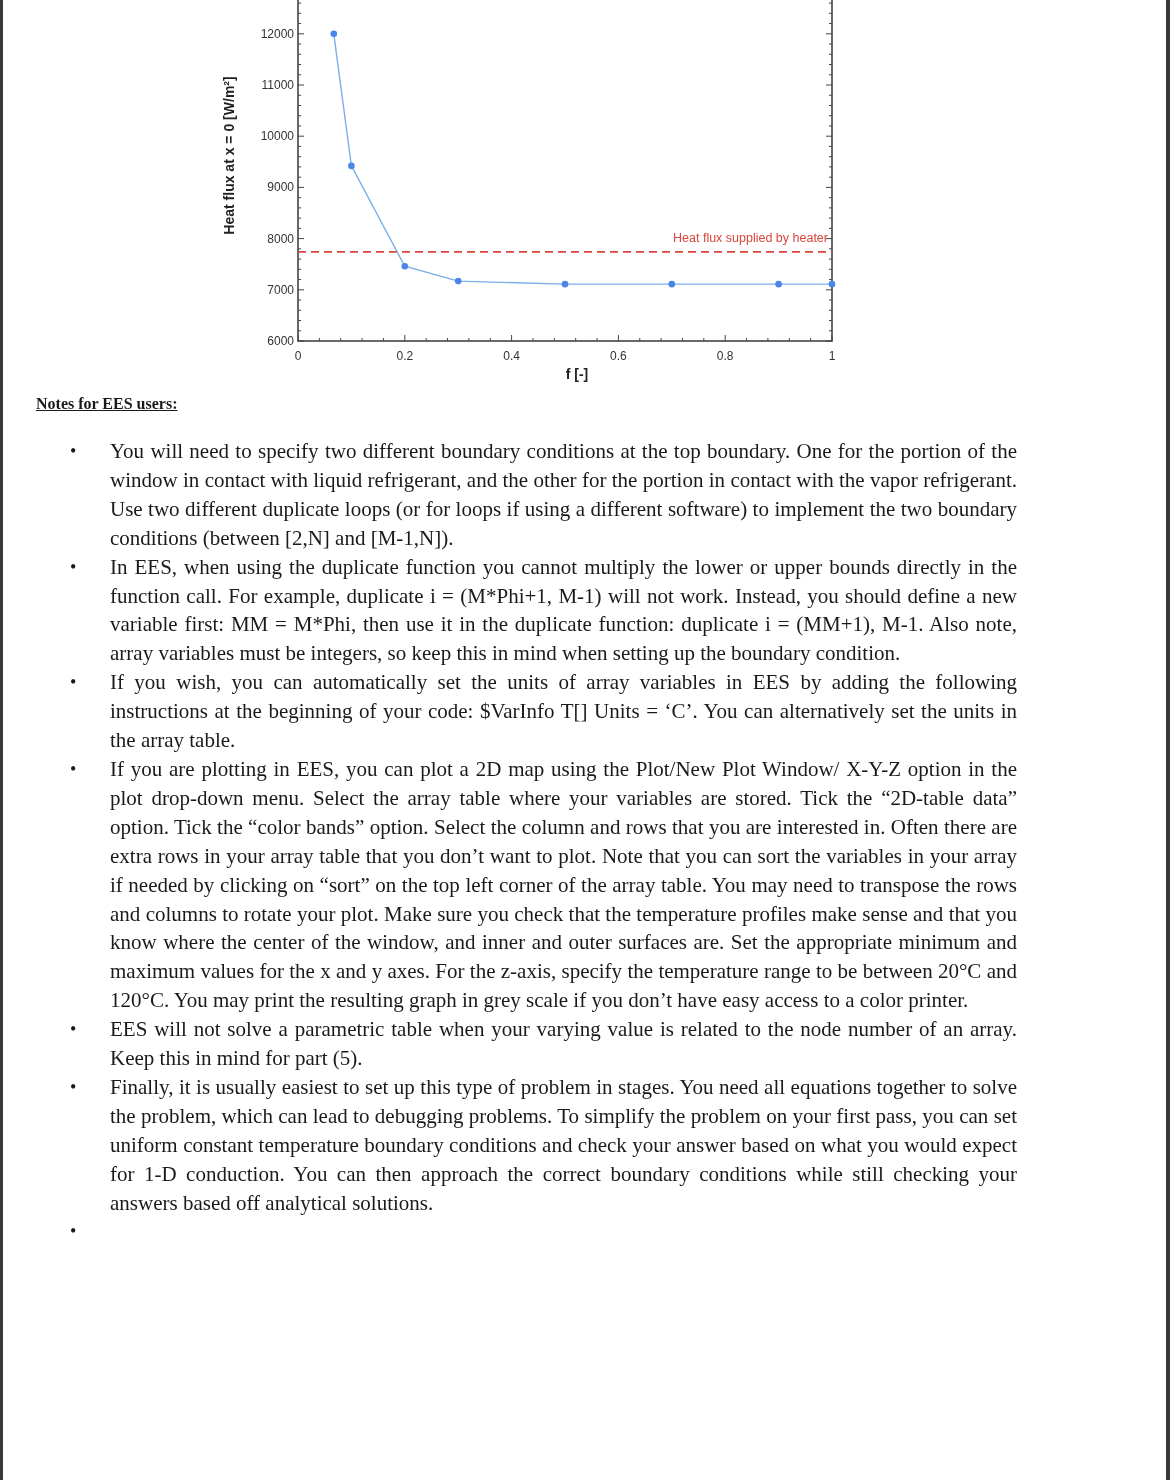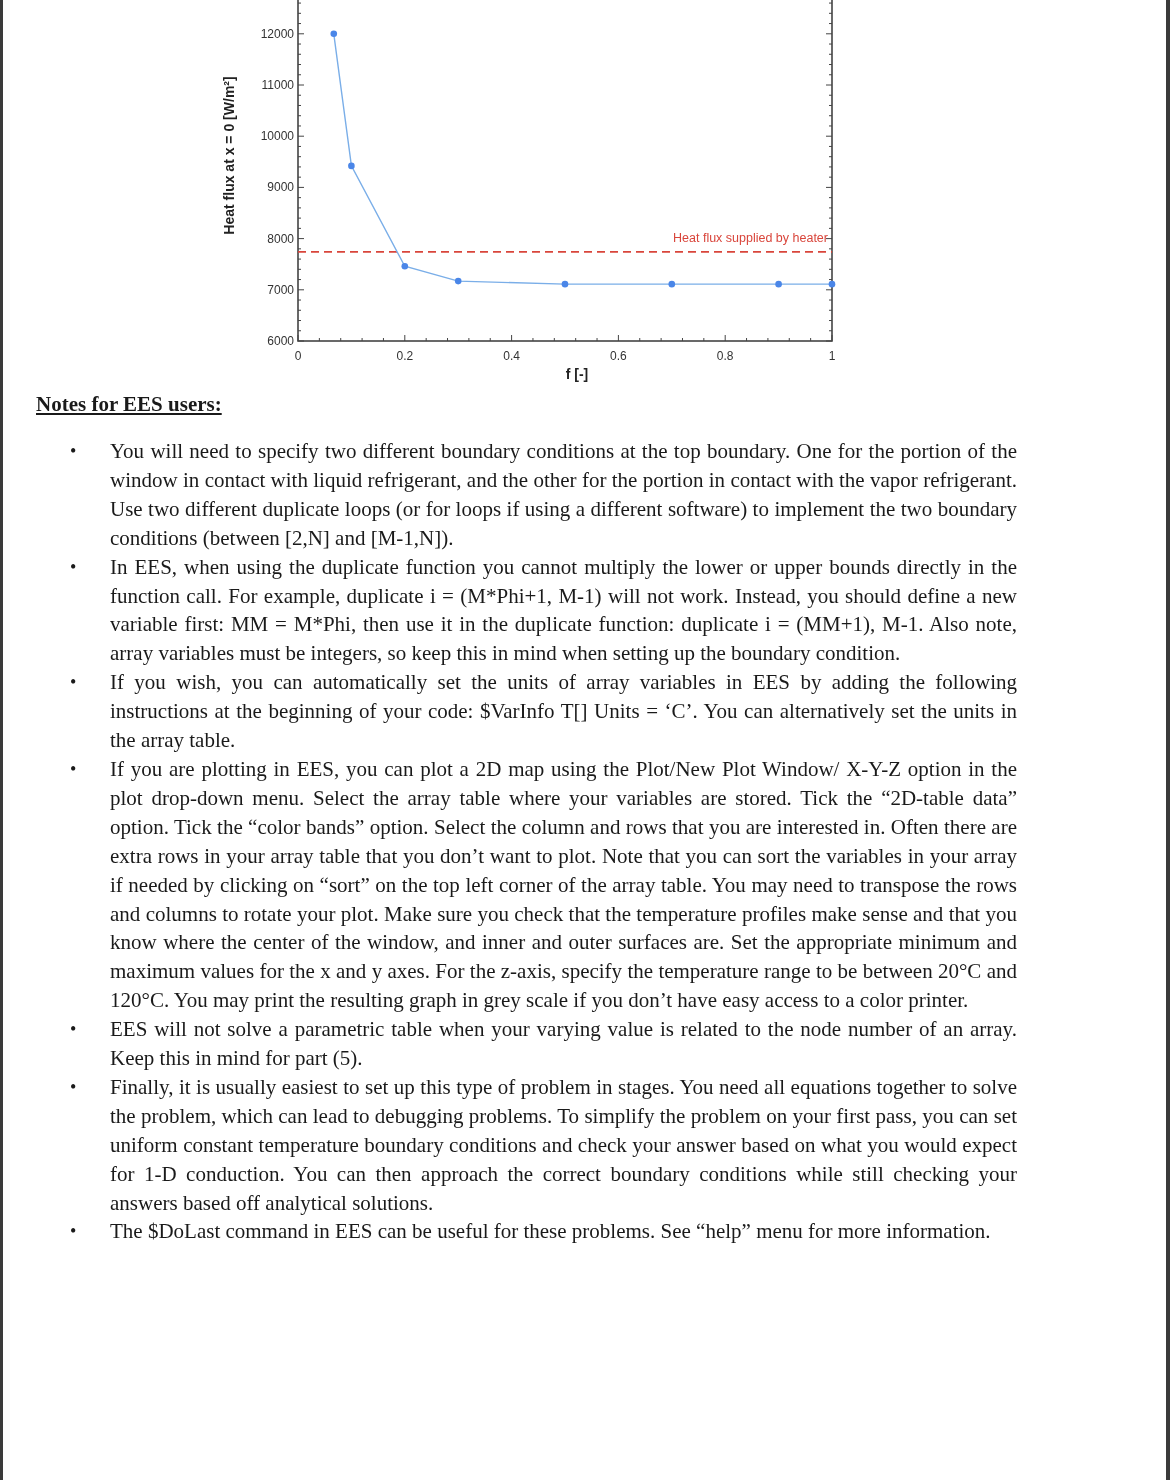--- a/index.html
+++ b/index.html
@@ -9,21 +9,21 @@
     font-family: "Liberation Serif", serif;
     color: #1a1a1a;
   }
   .edge-left { position: absolute; left: 0; top: 0; width: 3px; height: 1480px; background: #3a3a3a; }
   .edge-right { position: absolute; right: 0; top: 0; width: 4px; height: 1480px; background: #3a3a3a; }
   .chart { position: absolute; left: 200px; top: 0; width: 660px; height: 390px; }
   .chart svg { position: absolute; left: 0; top: 0; }
   .chart text { font-family: "Liberation Sans", sans-serif; }
   .heading {
     position: absolute; left: 36px; top: 390px;
-    font-size: 21px; font-weight: bold; text-decoration: underline;
+    font-size: 16px; font-weight: bold; text-decoration: underline;
     line-height: 28px;
   }
   .notes {
     position: absolute; left: 0; top: 437px; width: 1170px;
     margin: 0; padding: 0; list-style: none;
   }
   .note {
     position: relative; margin-left: 110px; width: 907px;
     font-size: 21px; line-height: 28.9px; text-align: justify;
   }
@@ -191,14 +191,14 @@
 
 <div class="heading">Notes for EES users:</div>
 
 <ul class="notes">
   <li class="note"><span class="bullet">•</span><span>You will need to specify two different boundary conditions at the top boundary.  One for the portion of the window in contact with liquid refrigerant, and the other for the portion in contact with the vapor refrigerant.  Use two different duplicate loops (or for loops if using a different software) to implement the two boundary conditions (between [2,N] and [M-1,N]).</span></li>
   <li class="note"><span class="bullet">•</span><span>In EES, when using the duplicate function you cannot multiply the lower or upper bounds directly in the function call.  For example, duplicate i = (M*Phi+1, M-1) will not work.  Instead, you should define a new variable first: MM = M*Phi, then use it in the duplicate function: duplicate i = (MM+1), M-1.  Also note, array variables must be integers, so keep this in mind when setting up the boundary condition.</span></li>
   <li class="note"><span class="bullet">•</span><span>If you wish, you can automatically set the units of array variables in EES by adding the following instructions at the beginning of your code: $VarInfo T[] Units = ‘C’.  You can alternatively set the units in the array table.</span></li>
   <li class="note"><span class="bullet">•</span><span>If you are plotting in EES, you can plot a 2D map using the Plot/New Plot Window/ X-Y-Z option in the plot drop-down menu.  Select the array table where your variables are stored.  Tick the “2D-table data” option.  Tick the “color bands” option.  Select the column and rows that you are interested in.  Often there are extra rows in your array table that you don’t want to plot.  Note that you can sort the variables in your array if needed by clicking on “sort” on the top left corner of the array table.  You may need to transpose the rows and columns to rotate your plot. Make sure you check that the temperature profiles make sense and that you know where the center of the window, and inner and outer surfaces are.  Set the appropriate minimum and maximum values for the x and y axes.  For the z-axis, specify the temperature range to be between 20°C and 120°C.  You may print the resulting graph in grey scale if you don’t have easy access to a color printer.</span></li>
   <li class="note"><span class="bullet">•</span><span>EES will not solve a parametric table when your varying value is related to the node number of an array.  Keep this in mind for part (5).</span></li>
   <li class="note"><span class="bullet">•</span><span>Finally, it is usually easiest to set up this type of problem in stages.  You need all equations together to solve the problem, which can lead to debugging problems.  To simplify the problem on your first pass, you can set uniform constant temperature boundary conditions and check your answer based on what you would expect for 1-D conduction.  You can then approach the correct boundary conditions while still checking your answers based off analytical solutions.</span></li>
-  <li class="note"><span class="bullet">•</span><span>The $DoLast command in EES can be useful for these problems.  See “help” menu for more information.</span></li>
+  <li class="note"><span class="bullet">•</span></li>
 </ul>
 
 </body></html>

